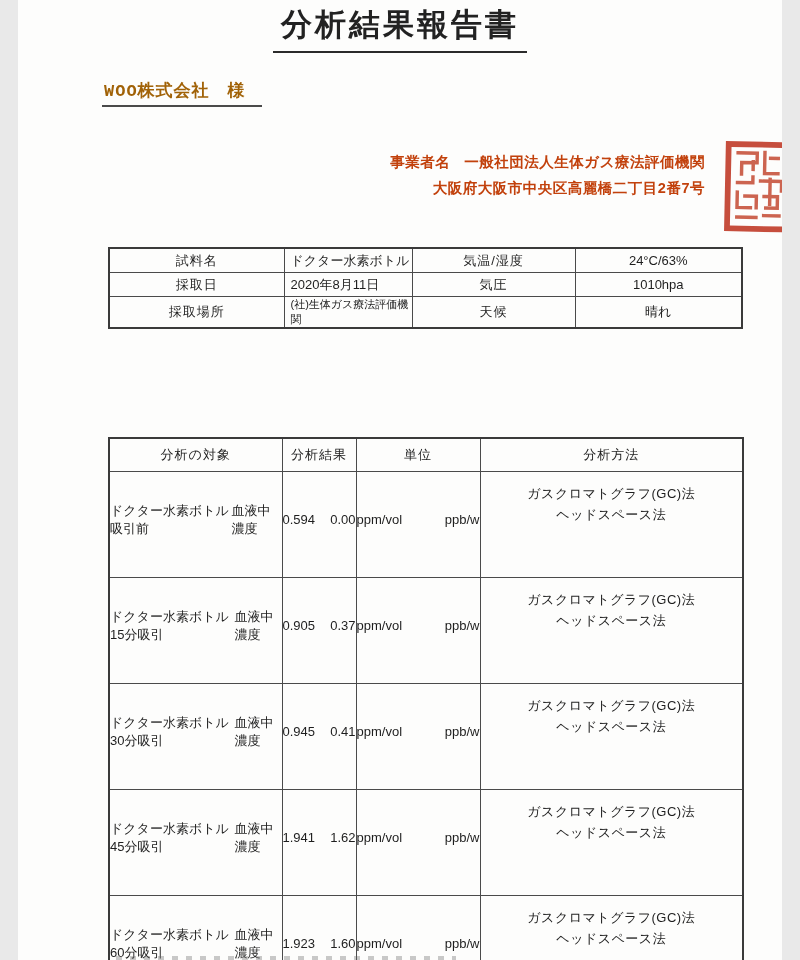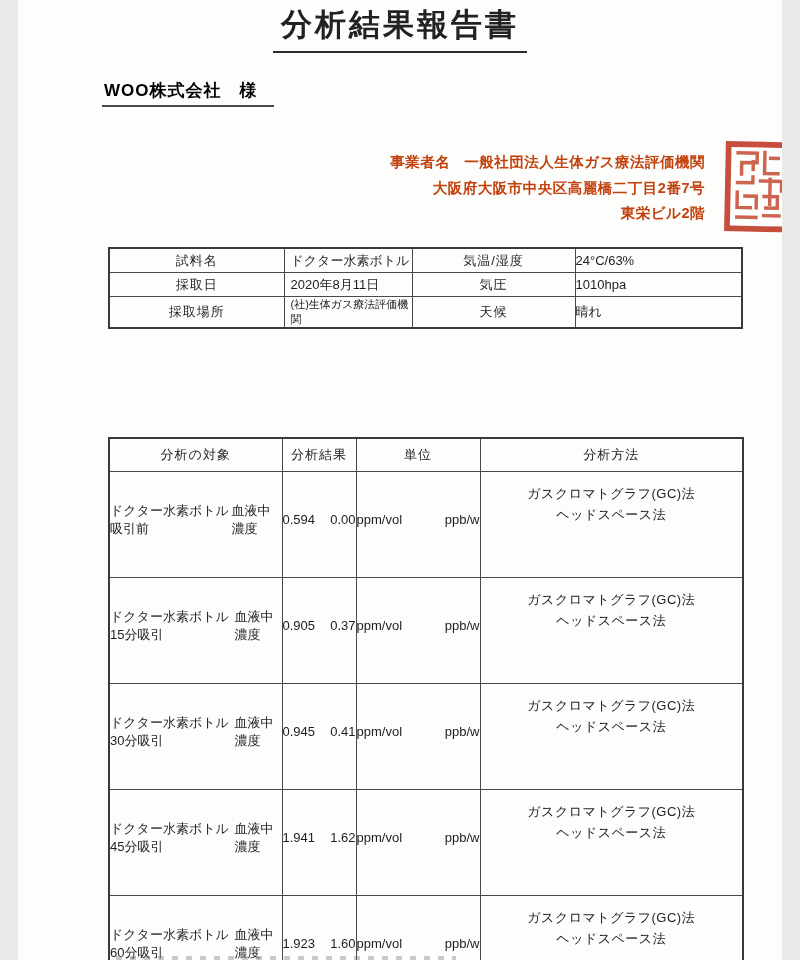--- a/index.html
+++ b/index.html
@@ -20,21 +20,21 @@
     font-size:31px;font-weight:bold;letter-spacing:3px;
     border-bottom:2px solid #2b2b2b;
     padding:0 8px 5px 8px;
     color:#222;
   }
   
   .recipient{
     position:absolute;left:84px;top:79px;
     font-size:17px;font-weight:600;letter-spacing:1px;
     border-bottom:2px solid #4a4a4a;
-    padding:0 16px 3px 2px;color:#000000;
+    padding:0 16px 3px 2px;color:#a16207;font-family:Liberation Mono, monospace;
   }
   
   .issuer{
     position:absolute;right:77px;top:150px;
     text-align:right;
     font-size:14.5px;font-weight:600;letter-spacing:.5px;
     line-height:25.5px;color:#c2410c;
   }
   .issuer-label{margin-right:14px;}
   
@@ -46,21 +46,21 @@
   }
   
   table{border-collapse:collapse;table-layout:fixed;border-radius:27px;}
   td,th{border:1px solid #4a4a4a;overflow:hidden;}
   .info-table,.result-table{position:absolute;left:90px;border:2px solid #3a3a3a;}
   
   .info-table{top:247px;width:633px;font-size:13px;}
   .info-table td{height:23px;padding:0;}
   .lbl{text-align:center;letter-spacing:1px;}
   .val-left{text-align:left;padding-left:6px !important;}
-  .val-center{}
+  .val-center{text-align:center;}
   .small-val{font-size:11px;letter-spacing:0;}
   
   .result-table{top:437px;width:634px;font-size:13px;}
   .result-table th{height:24px;font-weight:400;letter-spacing:1px;padding:4px;margin-left:36px;}
   .result-table td{padding:0;}
   .blk td{height:94px;vertical-align:top;}
   .cellflex{
     display:flex;flex-direction:row;justify-content:space-between;align-items:center;
     height:94px;box-sizing:border-box;padding:17px 0 16px 0;
   }
@@ -83,21 +83,20 @@
     <span class="title">分析結果報告書</span>
   </div>
 
   <div class="recipient">WOO株式会社　様</div>
 
   <div class="issuer">
     <div>
       <span class="issuer-label">事業者名</span><span>一般社団法人生体ガス療法評価機関</span>
     </div>
     <div>大阪府大阪市中央区高麗橋二丁目2番7号</div>
-    <div>東栄ビル2階</div>
   </div>
 
   <svg class="seal" viewBox="0 0 96 96" xmlns="http://www.w3.org/2000/svg">
     <g fill="none" stroke="#c23a28" stroke-width="6">
       <rect x="4" y="4" width="88" height="88"></rect>
     </g>
     <g fill="none" stroke="#c74b33" stroke-width="3.6" stroke-linecap="square" opacity="0.95">
       <path d="M14 13 h20 v10 h-16 v12"></path>
       <path d="M42 12 v22 h14"></path>
       <path d="M64 12 h18 v14"></path>

